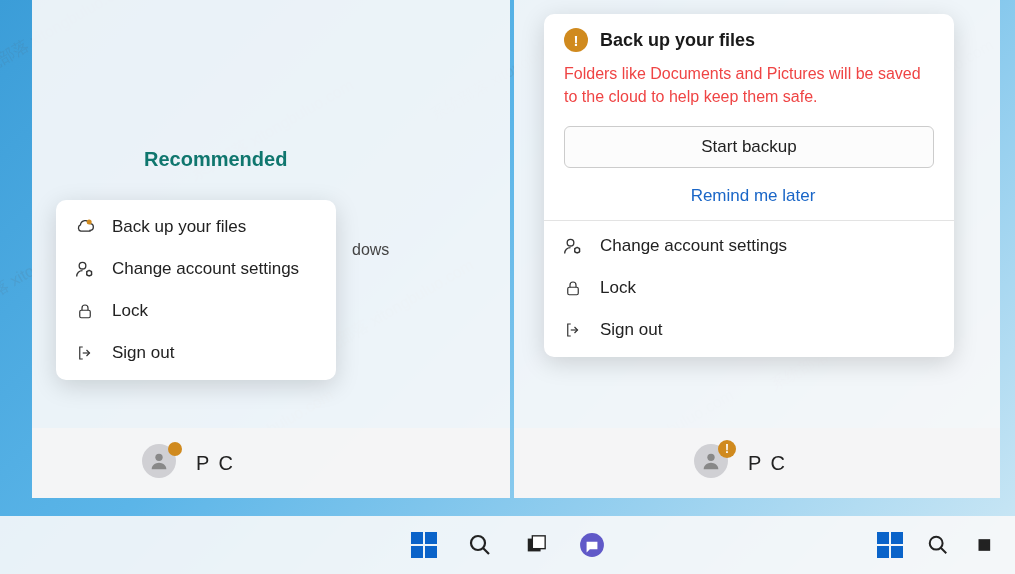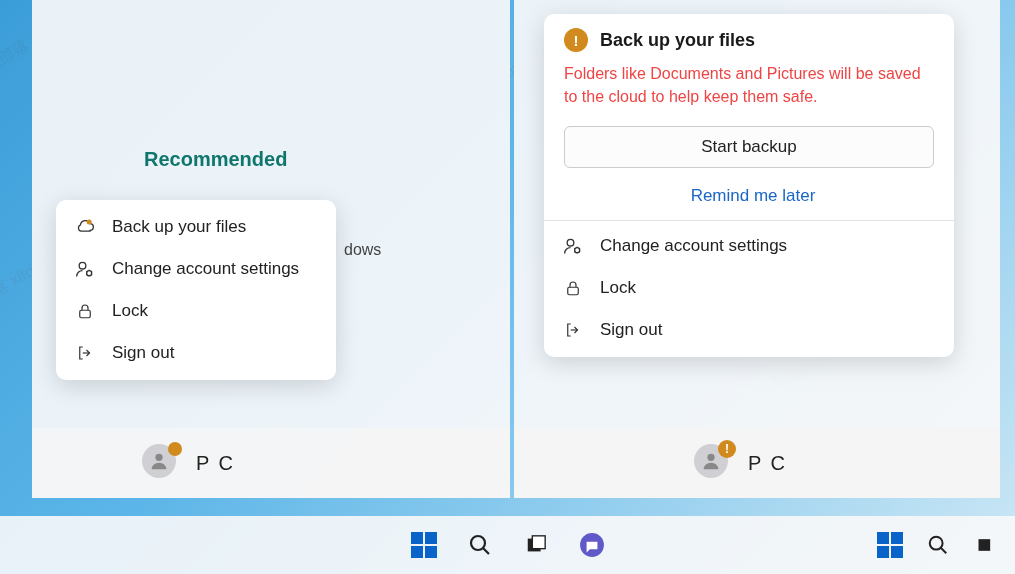--- a/index.html
+++ b/index.html
@@ -129,21 +129,21 @@
     position: absolute; top: -4px; right: -4px;
     width: 18px; height: 18px; border-radius: 50%;
     background: #d08a1e; color:#fff;
     display:flex;align-items:center;justify-content:center;
     font-size:12px;font-weight:700;
   }
   .user-name { font-size: 20px; letter-spacing: 2px; color: #222; }
   .partial-text {
     position: absolute;
     top: 241px;
-    left: 312px;
+    left: 320px;
     font-size: 16px;
     color: #444;
   }
   .taskbar {
     position: absolute;
     left: 0; right: 0; bottom: 0;
     height: 58px;
     background: rgba(248,248,250,0.9);
     display: flex;
     align-items: center;

